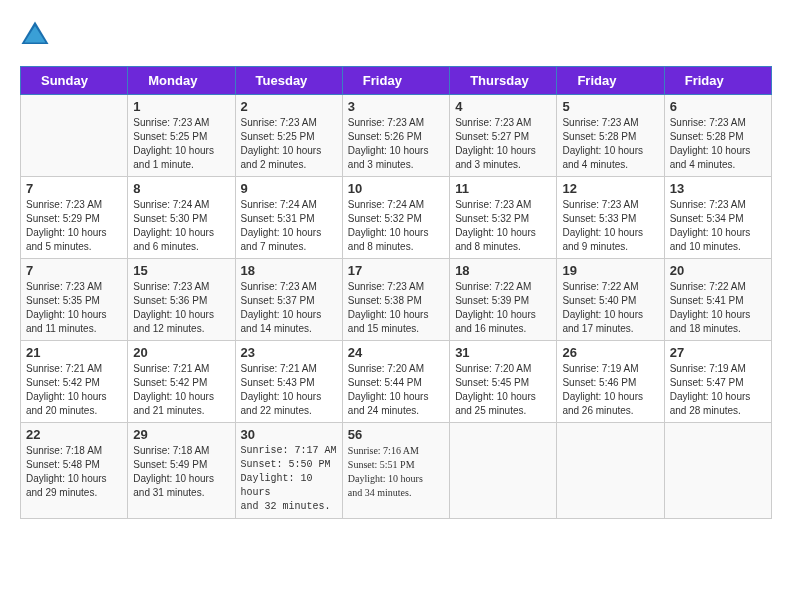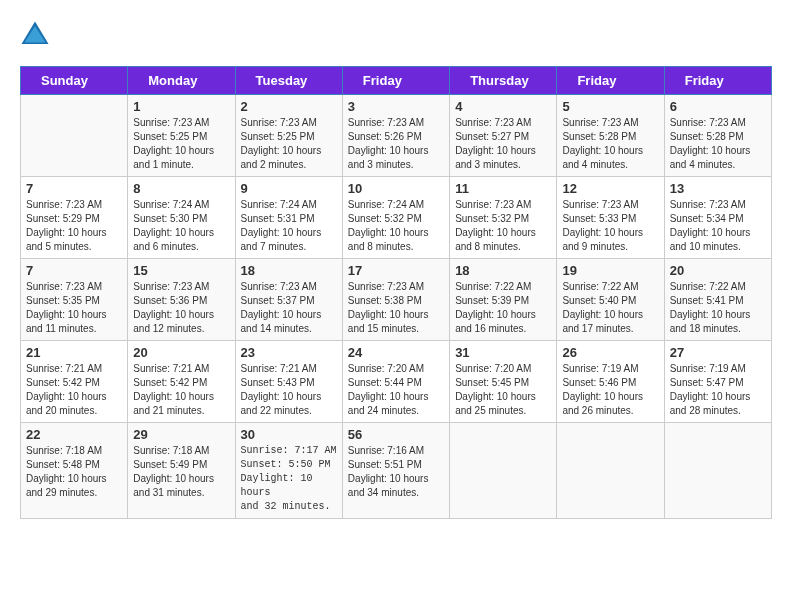--- a/index.html
+++ b/index.html
@@ -338,21 +338,21 @@
         </td>
         <td>
           <span class="day-number">30</span>
           <div class="day-info" style="white-space: pre-line; font-family: Liberation Mono, monospace;">Sunrise: 7:17 AM
 Sunset: 5:50 PM
 Daylight: 10 hours
 and 32 minutes.</div>
         </td>
         <td>
           <span class="day-number">56</span>
-          <div class="day-info" style="white-space: pre-line;">Sunrise: 7:16 AM
+          <div class="day-info" style="white-space: pre-line; font-family: Liberation Serif, serif;">Sunrise: 7:16 AM
 Sunset: 5:51 PM
 Daylight: 10 hours
 and 34 minutes.</div>
         </td>
         <td class="empty"></td>
         <td class="empty"></td>
         <td class="empty"></td>
       </tr>
     </tbody>
 </table>

